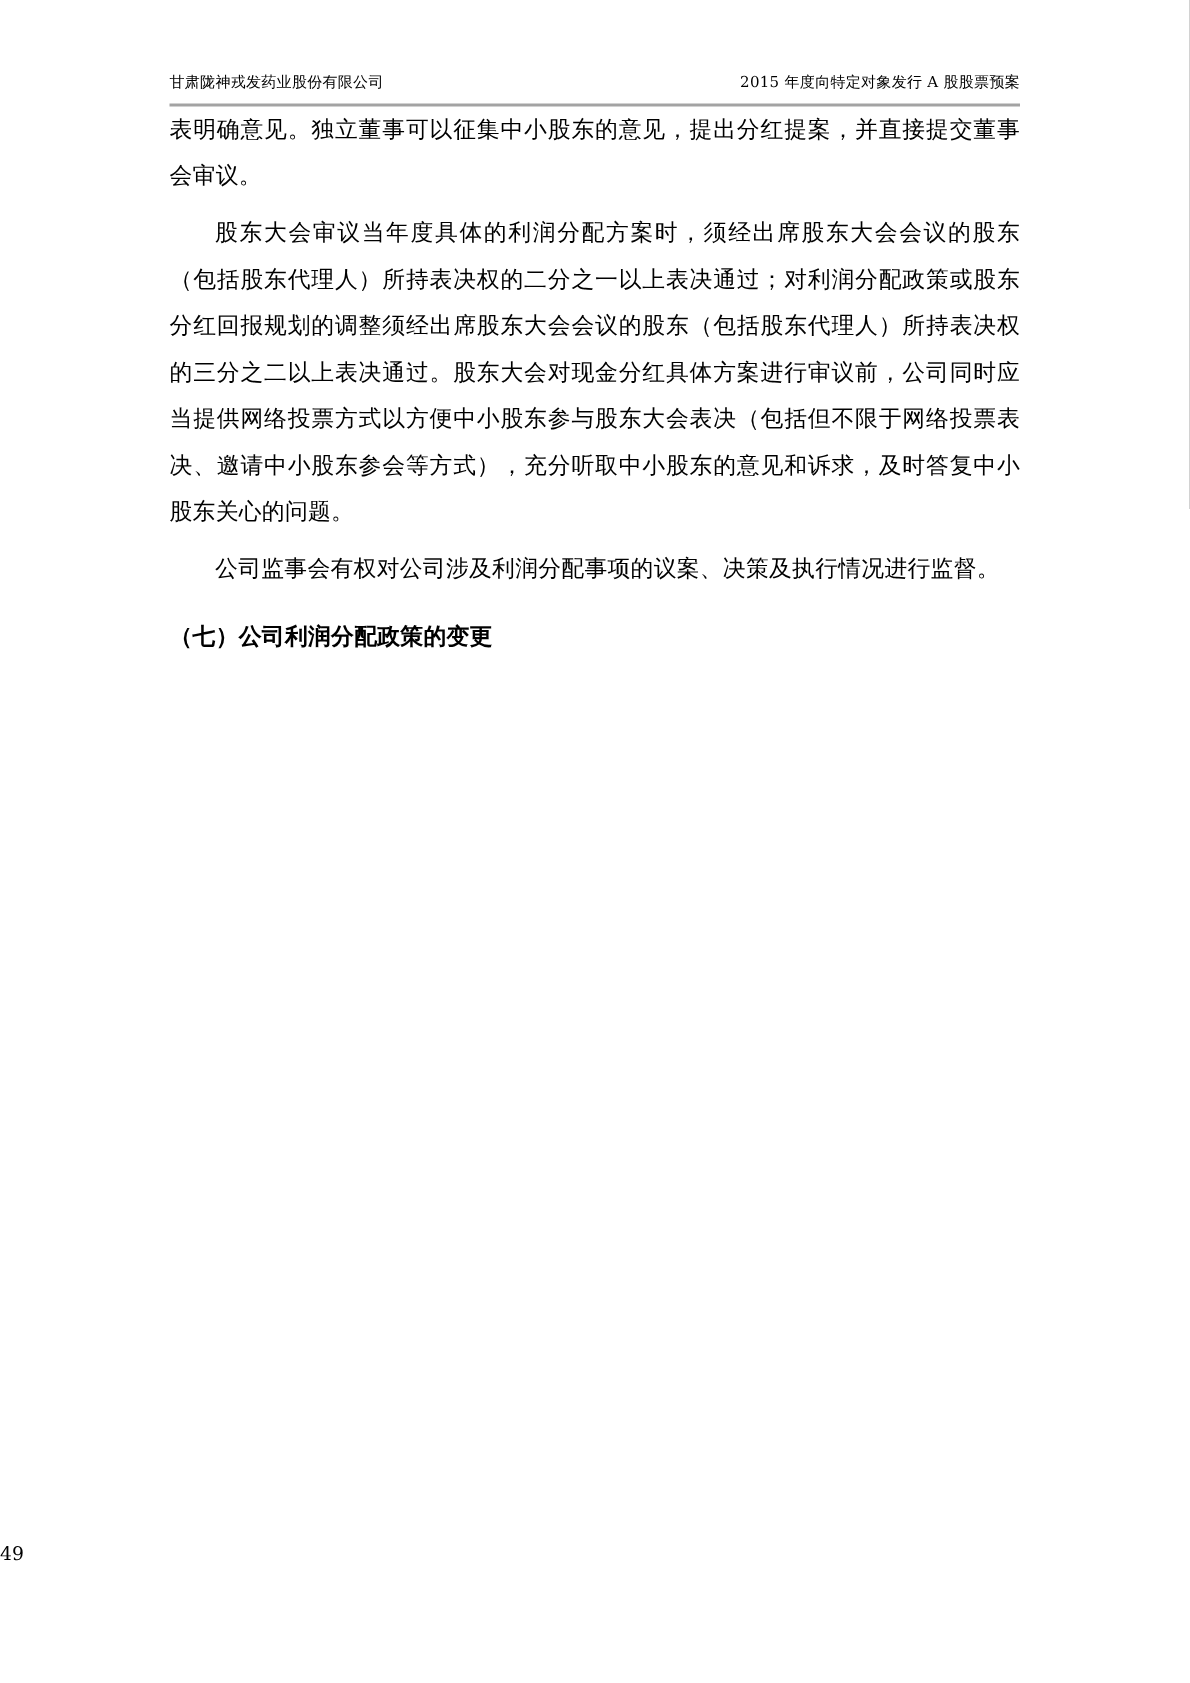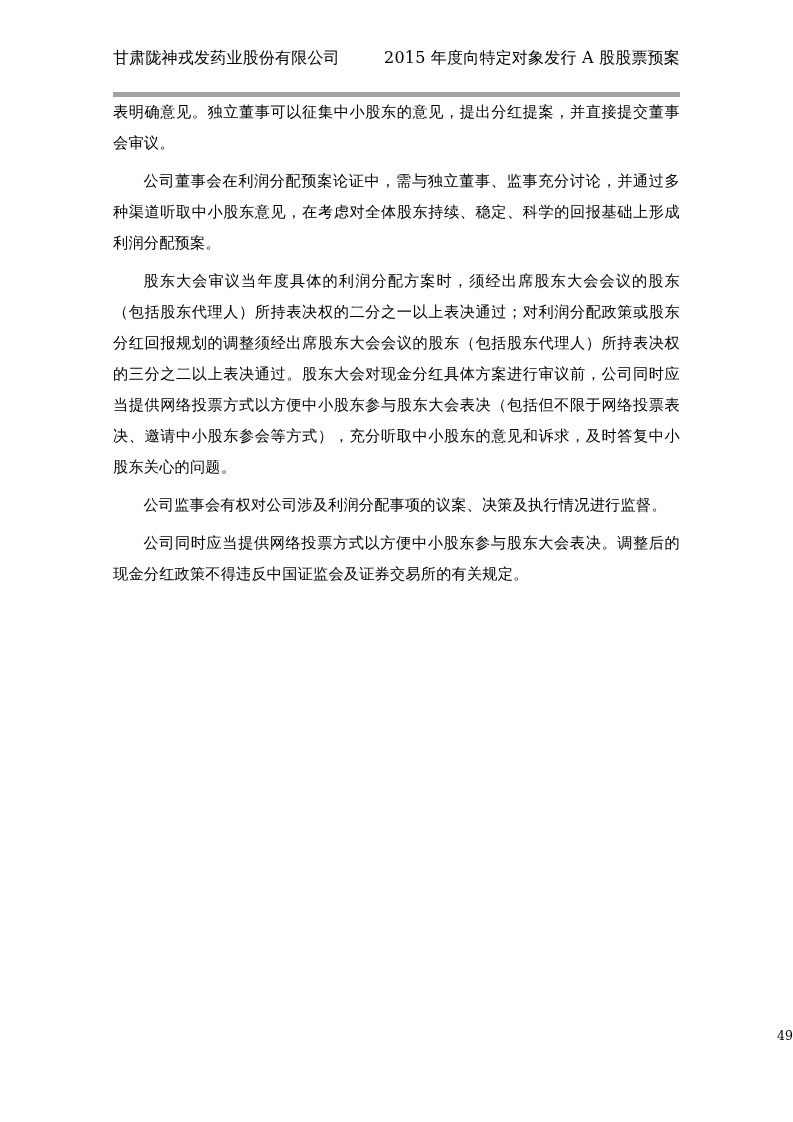--- a/index.html
+++ b/index.html
@@ -21,24 +21,24 @@
   .content {
     position: absolute;
     left: 113px;
     right: 113px;
     top: 48px;
   }
   .header {
     display: flex;
     justify-content: space-between;
     align-items: baseline;
-    font-size: 16px;
+    font-size: 10px;
     letter-spacing: 0.2px;
-    padding-bottom: 23px;
-    border-bottom: 5px solid #a3a3a3;
+    padding-bottom: 7px;
+    border-bottom: 2px solid #a3a3a3;
   }
   .header-left, .header-right {
     white-space: nowrap;
   }
   .body-text {
   }
   p.para {
     margin: 0 0 7px 0;
     font-size: 15.2px;
     line-height: 31px;
@@ -56,45 +56,43 @@
     font-weight: bold;
     text-indent: 0;
     letter-spacing: 0.2px;
     font-family: "DejaVu Sans", sans-serif;
   }
   .page-number {
     position: absolute;
     left: 0;
     right: 0;
     top: 1028px;
-    text-align: right;
+    text-align: left;
     font-size: 12.5px;
     font-family: "DejaVu Serif", serif;
-    margin-left: 20px;
   }
 </style>
 </head>
 <body>
 
 <div class="page">
 
   <div class="content">
 
     <div class="header">
       <div class="header-left">甘肃陇神戎发药业股份有限公司</div>
       <div class="header-right">2015 年度向特定对象发行 A 股股票预案</div>
     </div>
 
     <div class="body-text">
       <p class="para">表明确意见。独立董事可以征集中小股东的意见，提出分红提案，并直接提交董事会审议。</p>
-      <p class="para indent">公司董事会在利润分配预案论证中，需与独立董事、监事充分讨论，并通过多种渠道听取中小股东意见，在考虑对全体股东持续、稳定、科学的回报基础上形成利润分配预案。</p>
       <p class="para indent">股东大会审议当年度具体的利润分配方案时，须经出席股东大会会议的股东（包括股东代理人）所持表决权的二分之一以上表决通过；对利润分配政策或股东分红回报规划的调整须经出席股东大会会议的股东（包括股东代理人）所持表决权的三分之二以上表决通过。股东大会对现金分红具体方案进行审议前，公司同时应当提供网络投票方式以方便中小股东参与股东大会表决（包括但不限于网络投票表决、邀请中小股东参会等方式），充分听取中小股东的意见和诉求，及时答复中小股东关心的问题。</p>
       <p class="para indent">公司监事会有权对公司涉及利润分配事项的议案、决策及执行情况进行监督。</p>
 
+      <h3 class="section-heading">（七）公司利润分配政策的变更</h3>
 
-      <p class="para indent">公司同时应当提供网络投票方式以方便中小股东参与股东大会表决。调整后的现金分红政策不得违反中国证监会及证券交易所的有关规定。</p>
     </div>
 
   </div>
 
   <div class="page-number">49</div>
 
 </div>
 
 </body></html>

